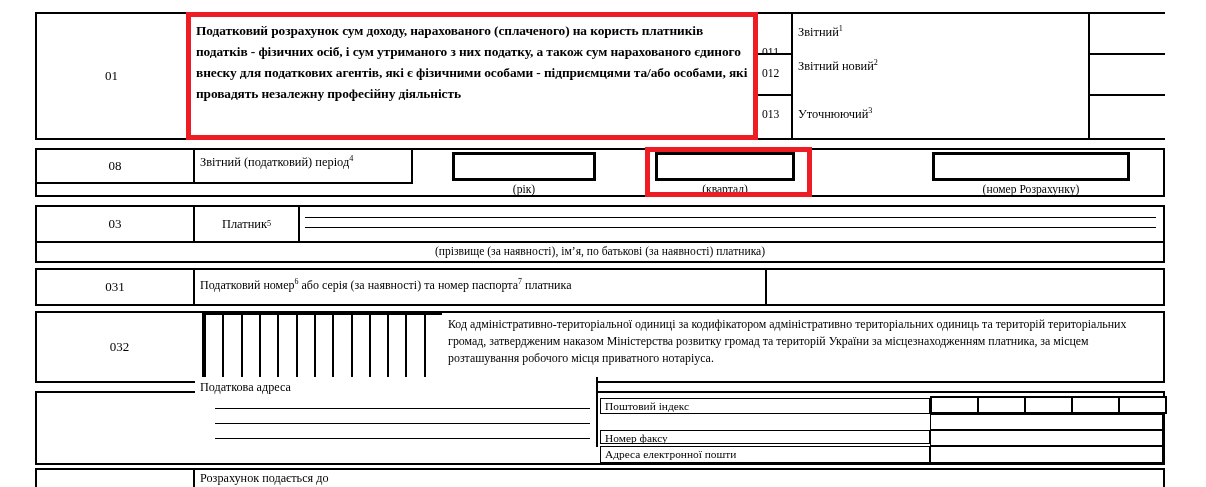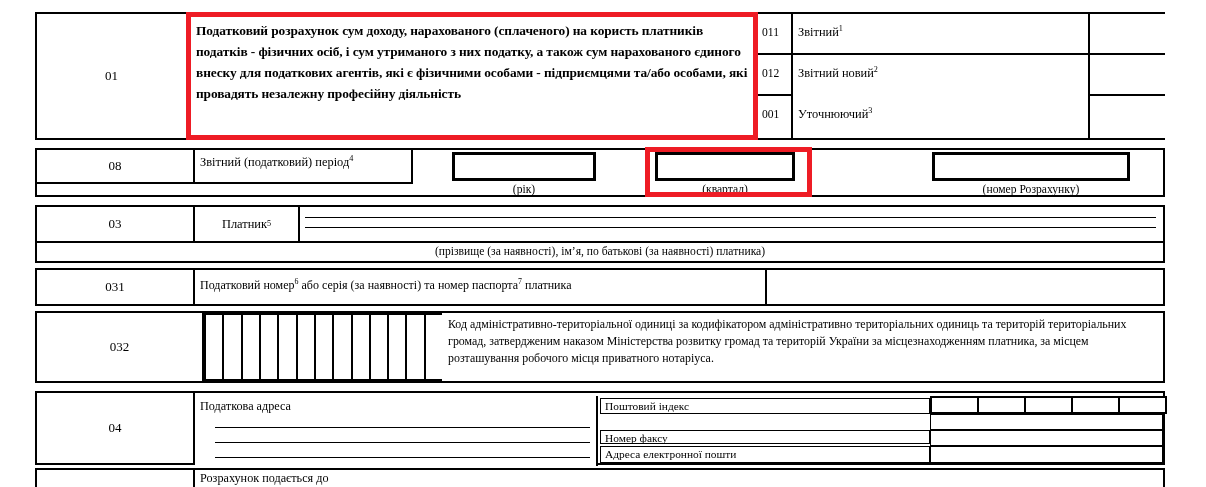--- a/index.html
+++ b/index.html
@@ -118,41 +118,41 @@
 
   <div class="box ctr" style="left:37px; top:14px; width:149px; height:124px;justify-content:center;">
     <span class="code-num">01</span>
   </div>
 
   <div class="box br" style="left:186px; top:14px; width:572px; height:124px;">
     <div class="title-text">Податковий розрахунок сум доходу, нарахованого (сплаченого) на користь платників податків - фізичних осіб, і сум утриманого з них податку, а також сум нарахованого єдиного внеску для податкових агентів, які є фізичними особами - підприємцями та/або особами, які провадять незалежну професійну діяльність</div>
   </div>
 
   <div class="box bb br" style="left:758px; top:14px; width:35px; height:41px;">
-    <div class="lbl-sm" style="padding-top:12px;">011</div>
+    <div class="lbl-sm" style="padding-top:12px;margin-top:20px;">011</div>
   </div>
   <div class="box bb br" style="left:793px; top:14px; width:297px; height:41px;">
     <div class="lbl" style="padding-top:11px;">
       <span>Звітний</span><sup>1</sup>
     </div>
   </div>
   <div class="box bb" style="left:1090px; top:14px; width:75px; height:41px;"></div>
 
   <div class="box bb br" style="left:758px; top:55px; width:35px; height:41px;">
     <div class="lbl-sm" style="padding-top:12px;">012</div>
   </div>
-  <div class="box bb br" style="left:793px; top:55px; width:297px; height:59px;">
+  <div class="box bb br" style="left:793px; top:48px; width:297px; height:59px;">
     <div class="lbl" style="padding-top:11px;">
       <span>Звітний новий</span><sup>2</sup>
     </div>
   </div>
   <div class="box bb" style="left:1090px; top:55px; width:75px; height:41px;"></div>
 
   <div class="box br" style="left:758px; top:96px; width:35px; height:42px;">
-    <div class="lbl-sm" style="padding-top:12px;">001</div>
+    <div class="lbl-sm" style="padding-top:12px;">013</div>
   </div>
   <div class="box br" style="left:793px; top:96px; width:297px; height:42px;">
     <div class="lbl" style="padding-top:11px;">
       <span>Уточнюючий</span><sup>3</sup>
     </div>
   </div>
   <div class="box" style="left:1090px; top:96px; width:75px; height:42px;"></div>
 
   <div class="redbox" style="left:186px; top:12px; width:572px; height:128px;"></div>
 
@@ -249,27 +249,22 @@
       <div style="flex: 1 1 0px;"></div>
       <div style="flex: 1 1 0px;"></div>
     </div>
 
   <div class="box" style="left:442px; top:313px; width:721px; height:68px;">
     <div class="para">Код адміністративно-територіальної одиниці  за кодифікатором адміністративно територіальних одиниць та територій територіальних громад, затвердженим наказом Міністерства розвитку громад та територій України за місцезнаходженням платника, за місцем розташування робочого місця приватного нотаріуса.</div>
   </div>
 
   <div class="box b" style="left:35px; top:391px; width:1130px; height:74px;"></div>
 
-  <div class="box br" style="left:37px; top:393px; width:158px; height:70px;">
-    <div class="ctr" style="height:100%;">
-      <span class="code-num">04</span>
-    </div>
-  </div>
-
-  <div class="box br" style="left:195px; top:396px; width:403px; height:70px;">
+
+  <div class="box br" style="left:195px; top:377px; width:403px; height:70px;">
     <div class="lbl" style="padding-top:3px; font-size:12.2px;">Податкова адреса</div>
     <div class="rule" style="left:20px; top:31px; width:375px;"></div>
     <div class="rule" style="left:20px; top:46px; width:375px;"></div>
     <div class="rule" style="left:20px; top:61px; width:375px;"></div>
   </div>
 
   <div class="box thin br bb" style="left:600px; top:398px; width:330px; height:16px;">
     <div class="lbl-sm" style="padding-top:0px; font-size:11.4px;">Поштовий індекс</div>
   </div>
   <div class="box thin br bb" style="left:600px; top:430px; width:330px; height:14px;">

